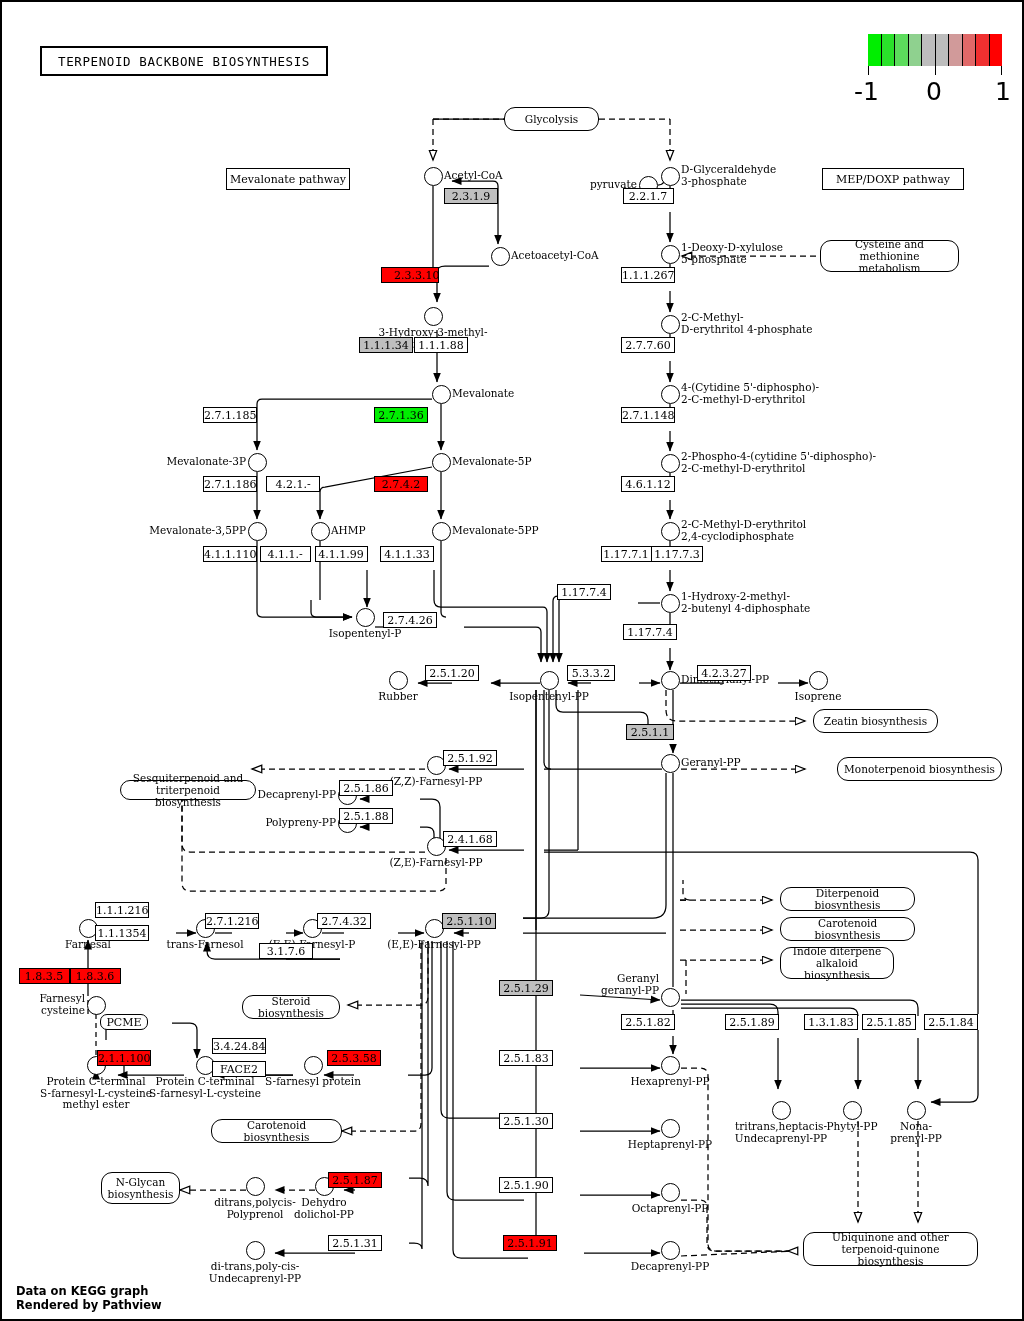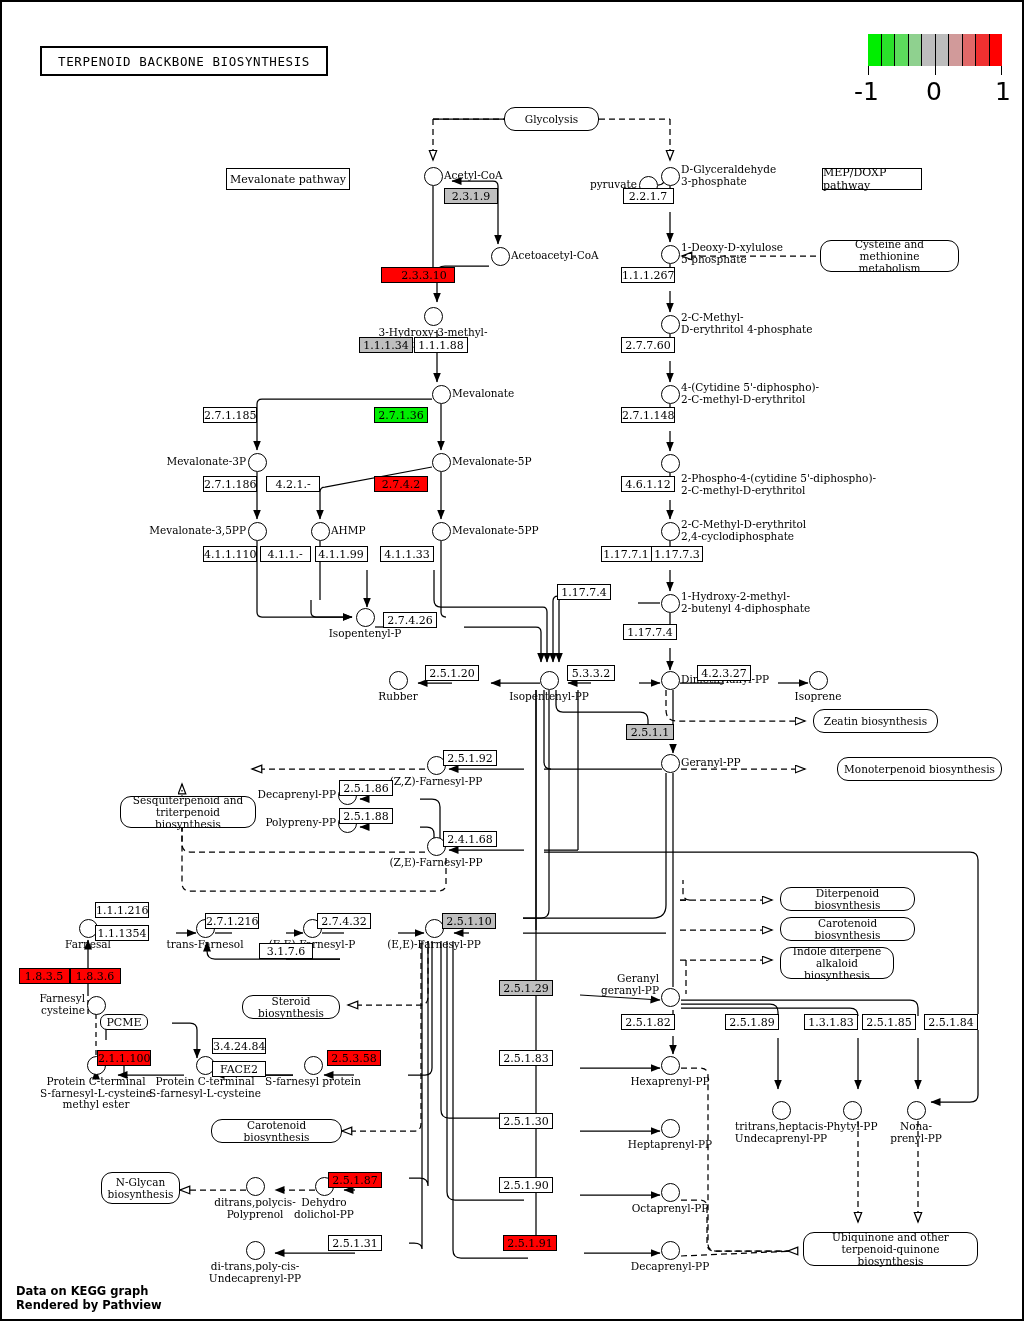--- a/index.html
+++ b/index.html
@@ -259,29 +259,29 @@
       <i style="background: rgb(255, 0, 0);"></i>
     </div>
   <div class="legtick" style="left:868px;"></div>
   <div class="legtick" style="left:935px;"></div>
   <div class="legtick" style="left:1001px;"></div>
   <div class="legnum" style="left:854px;">-1</div>
   <div class="legnum" style="left:926px;">0</div>
   <div class="legnum" style="left:995px;">1</div>
 
   <div class="titlebox" style="left:226px;top:168px;width:124px;height:22px;">Mevalonate pathway</div>
-  <div class="titlebox" style="left:822px;top:168px;width:100px;height:22px;">MEP/DOXP pathway</div>
+  <div class="titlebox" style="left:822px;top:168px;width:142px;height:22px;">MEP/DOXP pathway</div>
 
   <div id="layer-maplinks">
       <div class="maplink" style="left: 504px; top: 107px; width: 95px; height: 24px;">Glycolysis</div>
       <div class="maplink" style="left: 820px; top: 240px; width: 139px; height: 32px;">Cysteine and
 methionine metabolism</div>
       <div class="maplink" style="left: 813px; top: 709px; width: 125px; height: 24px;">Zeatin biosynthesis</div>
       <div class="maplink" style="left: 837px; top: 757px; width: 165px; height: 24px;">Monoterpenoid biosynthesis</div>
-      <div class="maplink" style="left: 120px; top: 796px; width: 136px; height: 32px;">Sesquiterpenoid and
+      <div class="maplink" style="left: 120px; top: 780px; width: 136px; height: 20px;">Sesquiterpenoid and
 triterpenoid biosynthesis</div>
       <div class="maplink" style="left: 780px; top: 887px; width: 135px; height: 24px;">Diterpenoid biosynthesis</div>
       <div class="maplink" style="left: 780px; top: 917px; width: 135px; height: 24px;">Carotenoid biosynthesis</div>
       <div class="maplink" style="left: 780px; top: 947px; width: 114px; height: 32px;">Indole diterpene
 alkaloid biosynthesis</div>
       <div class="maplink" style="left: 222px; top: 995px; width: 98px; height: 24px; margin-left: 20px;">Steroid biosynthesis</div>
       <div class="maplink" style="left: 211px; top: 1119px; width: 131px; height: 24px;">Carotenoid biosynthesis</div>
       <div class="maplink" style="left: 101px; top: 1172px; width: 79px; height: 32px;">N-Glycan
 biosynthesis</div>
       <div class="maplink" style="left: 803px; top: 1232px; width: 175px; height: 34px;">Ubiquinone and other
@@ -327,21 +327,21 @@
       <div class="node" style="left: 660.5px; top: 244.5px;"></div>
       <div class="lbl" style="white-space: pre; left: 681px; top: 242px;">1-Deoxy-D-xylulose
 5-phosphate</div>
       <div class="node" style="left: 660.5px; top: 314.5px;"></div>
       <div class="lbl" style="white-space: pre; left: 681px; top: 312px;">2-C-Methyl-
 D-erythritol 4-phosphate</div>
       <div class="node" style="left: 660.5px; top: 384.5px;"></div>
       <div class="lbl" style="white-space: pre; left: 681px; top: 382px;">4-(Cytidine 5'-diphospho)-
 2-C-methyl-D-erythritol</div>
       <div class="node" style="left: 660.5px; top: 453.5px;"></div>
-      <div class="lbl" style="white-space: pre; left: 681px; top: 473px;">2-Phospho-4-(cytidine 5'-diphospho)-
+      <div class="lbl" style="white-space: pre; left: 681px; top: 451px;">2-Phospho-4-(cytidine 5'-diphospho)-
 2-C-methyl-D-erythritol</div>
       <div class="node" style="left: 660.5px; top: 521.5px;"></div>
       <div class="lbl" style="white-space: pre; left: 681px; top: 519px;">2-C-Methyl-D-erythritol
 2,4-cyclodiphosphate</div>
       <div class="node" style="left: 660.5px; top: 593.5px;"></div>
       <div class="lbl" style="white-space: pre; left: 681px; top: 591px;">1-Hydroxy-2-methyl-
 2-butenyl 4-diphosphate</div>
       <div class="node" style="left: 426.5px; top: 755.5px;"></div>
       <div class="lbl c" style="white-space: pre; left: 356px; width: 160px; top: 776px;">(Z,Z)-Farnesyl-PP</div>
       <div class="node" style="left: 337.5px; top: 785.5px;"></div>
@@ -394,21 +394,21 @@
 Polyprenol</div>
       <div class="node" style="left: 314.5px; top: 1176.5px;"></div>
       <div class="lbl c" style="white-space: pre; left: 244px; width: 160px; top: 1197px;">Dehydro
 dolichol-PP</div>
       <div class="node" style="left: 245.5px; top: 1240.5px;"></div>
       <div class="lbl c" style="white-space: pre; left: 175px; width: 160px; top: 1261px;">di-trans,poly-cis-
 Undecaprenyl-PP</div>
     </div>
   <div id="layer-enzymes">
       <div class="ec gray" style="left: 444px; top: 188px; width: 54px;">2.3.1.9</div>
-      <div class="ec red" style="left: 381px; top: 267px; width: 74px; padding-left: 12px;">2.3.3.10</div>
+      <div class="ec red" style="left: 381px; top: 267px; width: 58px; padding-left: 12px;">2.3.3.10</div>
       <div class="ec gray" style="left: 359px; top: 337px; width: 54px;">1.1.1.34</div>
       <div class="ec" style="left: 414px; top: 337px; width: 54px;">1.1.1.88</div>
       <div class="ec" style="left: 203px; top: 407px; width: 54px;">2.7.1.185</div>
       <div class="ec green" style="left: 374px; top: 407px; width: 54px;">2.7.1.36</div>
       <div class="ec" style="left: 203px; top: 476px; width: 54px;">2.7.1.186</div>
       <div class="ec" style="left: 266px; top: 476px; width: 54px;">4.2.1.-</div>
       <div class="ec red" style="left: 374px; top: 476px; width: 54px;">2.7.4.2</div>
       <div class="ec" style="left: 203px; top: 546px; width: 54px;">4.1.1.110</div>
       <div class="ec" style="left: 259.5px; top: 546px; width: 51px;">4.1.1.-</div>
       <div class="ec" style="left: 314.5px; top: 546px; width: 53px;">4.1.1.99</div>

